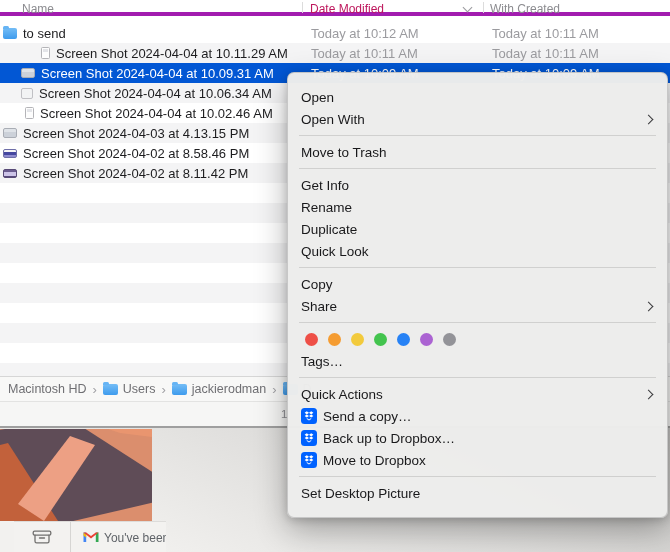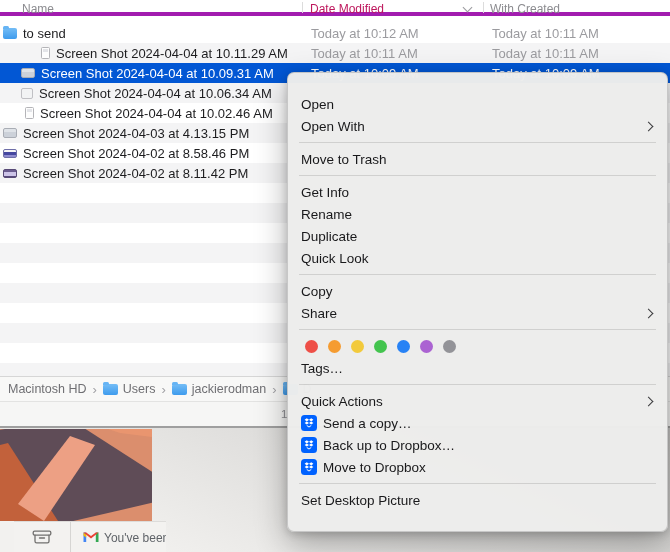--- a/index.html
+++ b/index.html
@@ -65,21 +65,21 @@
               border-top:1px solid #dddcda;box-sizing:border-box;overflow:hidden;}
   .strip-div{position:absolute;left:56px;top:0;width:1px;height:31px;background:#d6d5d3;}
   .archive-btn{position:absolute;left:18px;top:7px;width:20px;height:16px;}
   .gmail-ico{position:absolute;left:69px;top:9px;width:16px;height:12px;}
   .mail-snippet{position:absolute;left:90px;top:9px;font-size:12px;color:#5f6368;white-space:nowrap;}
 
   
   .menu{position:absolute;left:287px;top:72px;width:381px;box-sizing:border-box;
         background:rgba(237,237,236,0.98);border:1px solid rgba(0,0,0,0.16);border-radius:7px;
         box-shadow:0 12px 32px rgba(0,0,0,0.30),0 2px 9px rgba(0,0,0,0.18);
-        padding:20px 0;font-size:13.5px;color:#19191b;}
+        padding:13px 0;font-size:13.5px;color:#19191b;}
   .mi{position:relative;height:22px;display:flex;align-items:center;padding:0 13px;}
   .mi .lbl{white-space:nowrap;overflow:hidden;}
   .mi .chev{position:absolute;right:15px;width:6px;height:6px;
             border-right:1.6px solid #3a3a3c;border-top:1.6px solid #3a3a3c;transform:rotate(45deg);}
   .mi .dbx{width:16px;height:16px;margin-right:6px;flex:none;}
   .msep{height:1px;background:rgba(0,0,0,0.12);margin:5px 11px;}
   .mtags{height:22px;display:flex;align-items:center;padding-left:17px;gap:10px;}
   .tagdot{width:13px;height:13px;border-radius:50%;flex:none;}
 </style>
 </head>

